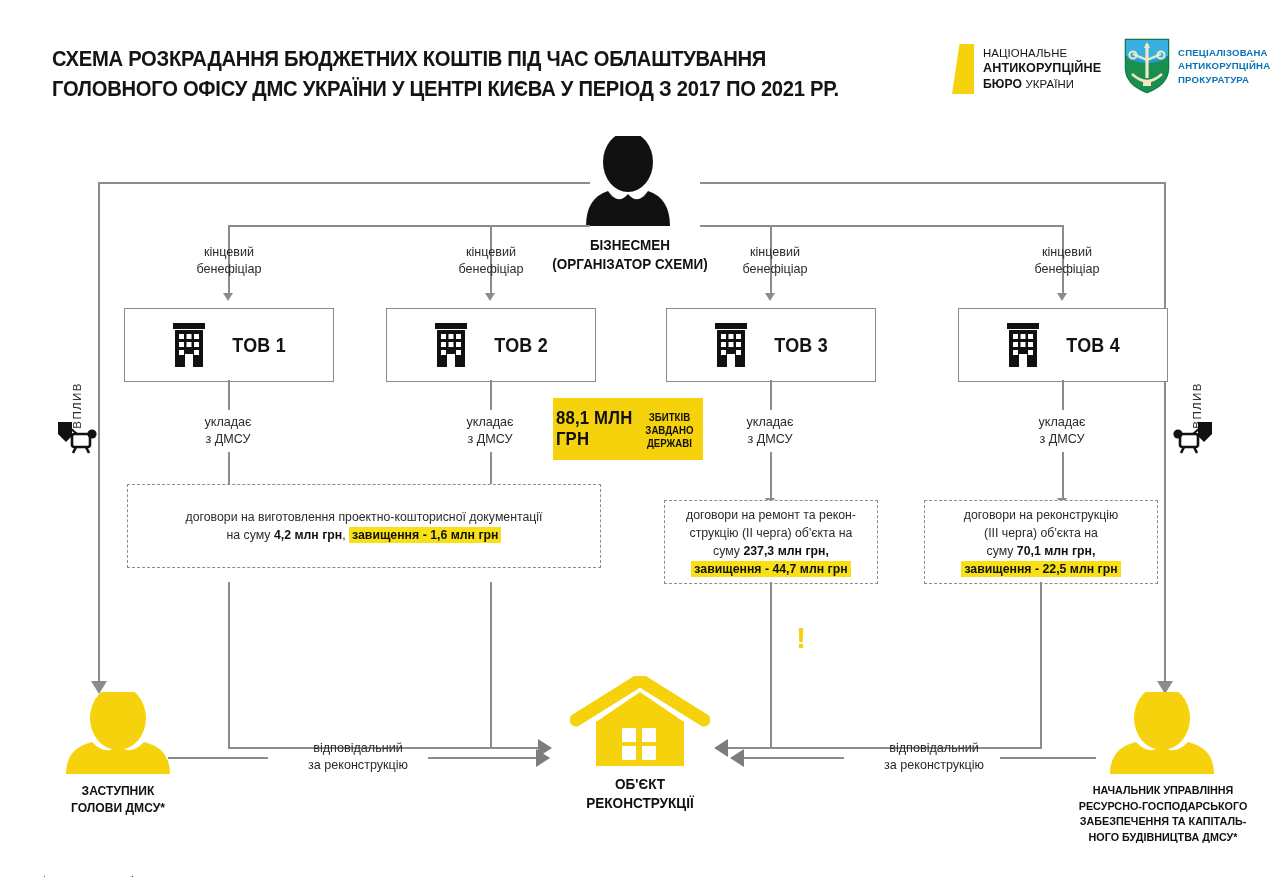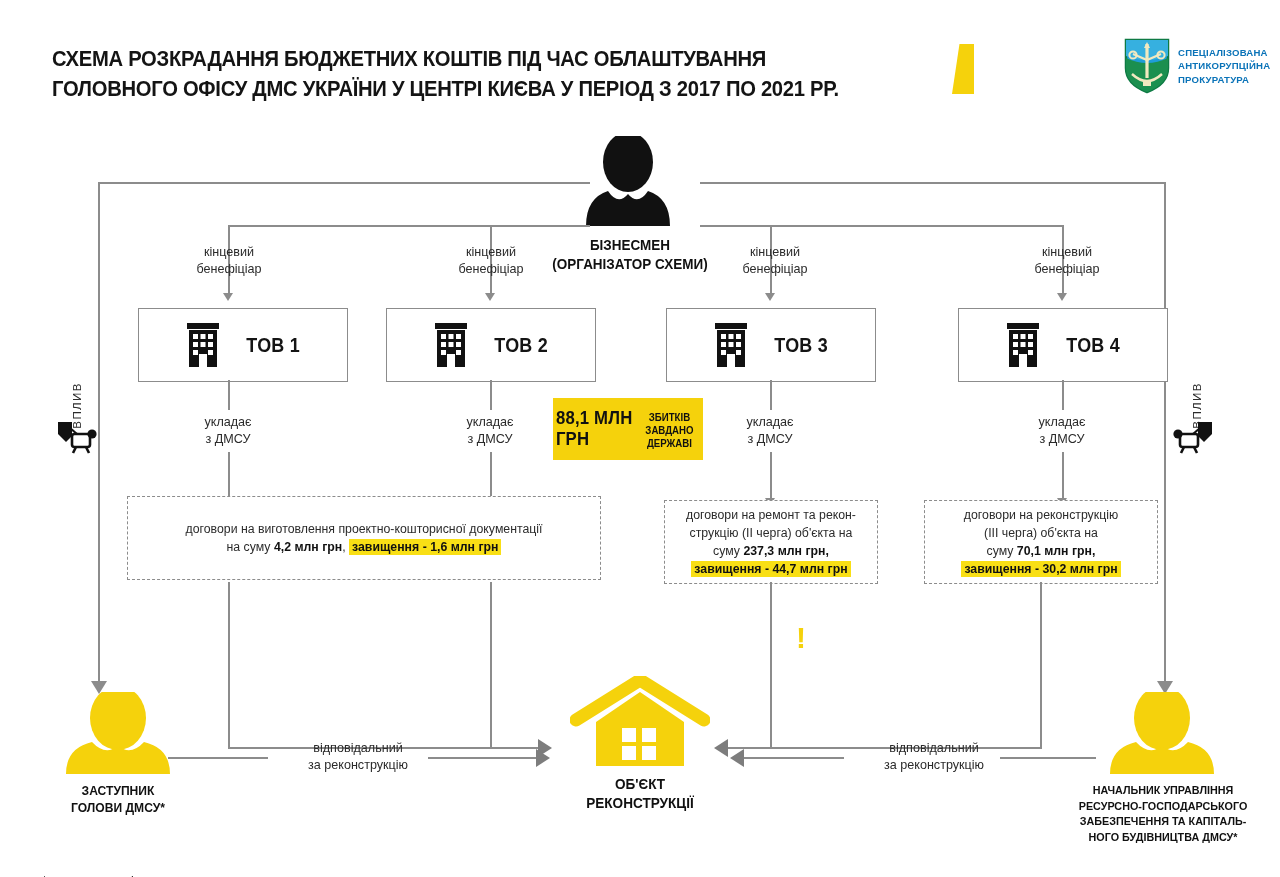--- a/index.html
+++ b/index.html
@@ -122,20 +122,28 @@
 </head>
 <body>
 
 <div class="abs" id="title">
   <div>СХЕМА РОЗКРАДАННЯ БЮДЖЕТНИХ КОШТІВ ПІД ЧАС ОБЛАШТУВАННЯ</div>
   <div>ГОЛОВНОГО ОФІСУ ДМС УКРАЇНИ У ЦЕНТРІ КИЄВА У ПЕРІОД З 2017 ПО 2021 РР.</div>
 </div>
 
 <div class="abs" id="nabu-logo">
   <div id="nabu-mark"></div>
+  <div id="nabu-text">
+    <div class="l1">НАЦІОНАЛЬНЕ</div>
+    <div class="l2">АНТИКОРУПЦІЙНЕ</div>
+    <div class="l3">
+      <b>БЮРО</b>
+      <span>УКРАЇНИ</span>
+    </div>
+  </div>
 </div>
 
 <div class="abs" id="sap-logo">
   <svg width="46" height="56" viewBox="0 0 46 56">
     <path d="M2 2 H44 V30 Q44 46 23 54 Q2 46 2 30 Z" fill="#1f9dd9" stroke="#0e7a44" stroke-width="2.5"></path>
     <path d="M2 2 H44 V18 Q23 26 2 18 Z" fill="#36b0e0"></path>
     <path d="M2 20 Q23 30 44 20 V30 Q44 46 23 54 Q2 46 2 30 Z" fill="#1b8f4f"></path>
     <rect x="21.4" y="6" width="3.2" height="34" fill="#f2e9c0"></rect>
     <path d="M23 4 L26 10 L20 10 Z" fill="#f2e9c0"></path>
     <path d="M9 16 L23 22 L37 16" stroke="#f2e9c0" stroke-width="2.2" fill="none"></path>
@@ -188,21 +196,21 @@
 </div>
 <div class="abs benef" style="left:710px;top:244px;">
   <div>кінцевий</div>
   <div>бенефіціар</div>
 </div>
 <div class="abs benef" style="left:1002px;top:244px;">
   <div>кінцевий</div>
   <div>бенефіціар</div>
 </div>
 
-<div class="abs tov-box" style="left:124px;top:308px;margin-left:14px;">
+<div class="abs tov-box" style="left:124px;top:308px;">
   <svg width="38" height="44" viewBox="0 0 38 44">
     <rect x="3" y="0" width="32" height="6" fill="#111"></rect>
     <rect x="5" y="7" width="28" height="37" fill="#111"></rect>
     <g fill="#fff">
       <rect x="9" y="11" width="5" height="5"></rect>
         <rect x="16.5" y="11" width="5" height="5"></rect>
         <rect x="24" y="11" width="5" height="5"></rect>
       <rect x="9" y="19" width="5" height="5"></rect>
         <rect x="16.5" y="19" width="5" height="5"></rect>
         <rect x="24" y="19" width="5" height="5"></rect>
@@ -304,21 +312,21 @@
 </div>
 
 <div class="abs" id="damage">
   <div class="big">88,1 МЛН ГРН</div>
   <div class="sml">
     <div>ЗБИТКІВ ЗАВДАНО</div>
     <div>ДЕРЖАВІ</div>
   </div>
 </div>
 
-<div class="abs dashed" style="left:127px;top:496px;width:472px;height:82px;">
+<div class="abs dashed" style="left:127px;top:484px;width:472px;height:82px;">
   <div class="txt">
     <div>договори на виготовлення проектно-кошторисної документації</div>
     <div>
       <span>на суму </span><b>4,2 млн грн</b><span>, </span><span class="hl">завищення - 1,6 млн грн</span>
     </div>
   </div>
 </div>
 
 <div class="abs dashed" style="left:664px;top:500px;width:212px;height:82px;">
   <div class="txt">
@@ -327,21 +335,21 @@
     <div><span>суму </span><b>237,3 млн грн,</b></div>
     <div><span class="hl">завищення - 44,7 млн грн</span></div>
   </div>
 </div>
 
 <div class="abs dashed" style="left:924px;top:500px;width:232px;height:82px;">
   <div class="txt">
     <div>договори на реконструкцію</div>
     <div>(III черга) об'єкта на</div>
     <div><span>суму </span><b>70,1 млн грн,</b></div>
-    <div><span class="hl">завищення - 30,2 млн грн</span></div>
+    <div><span class="hl">завищення - 22,5 млн грн</span></div>
   </div>
 </div>
 
 <div class="abs vline" style="left:228px;top:582px;height:166px;"></div>
 <div class="abs vline" style="left:490px;top:582px;height:166px;"></div>
 <div class="abs hline" style="left:228px;top:747px;width:310px;"></div>
 <div class="abs arrow-right" style="left:538px;top:739px;"></div>
 
 <div class="abs vline" style="left:770px;top:582px;height:166px;"></div>
 <div class="abs vline" style="left:1040px;top:582px;height:166px;"></div>

